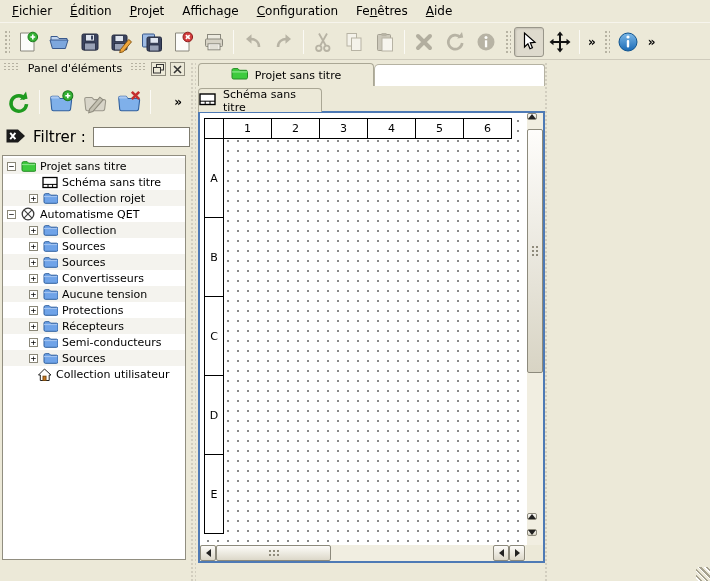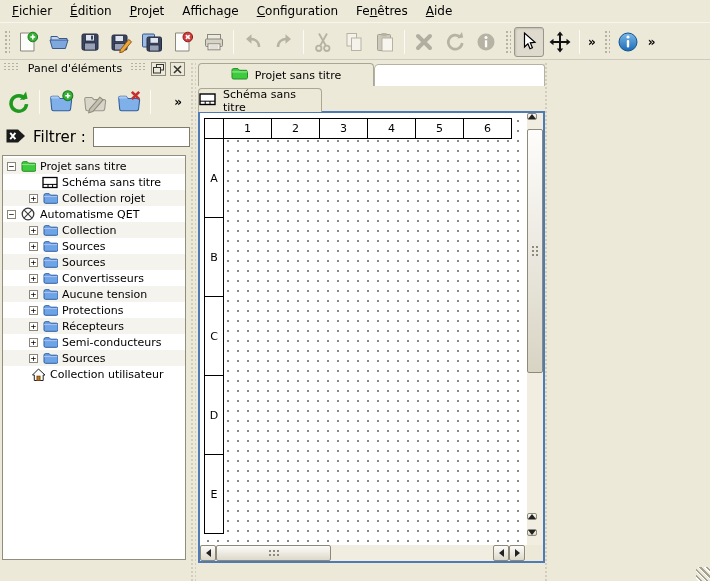--- a/index.html
+++ b/index.html
@@ -474,21 +474,21 @@
         <div class="trow alt" style="padding-left: 26px;">
           <span class="exp plus">+</span>
           <span class="ticon">
             <svg width="15" height="12" viewBox="0 0 15 12">
               <path d="M1 3.1c0-.8.6-1.4 1.3-1.4h3.9l1.5 1.5h5.9c.8 0 1.4.6 1.4 1.4v5.3c0 .8-.6 1.4-1.4 1.4H2.3c-.7 0-1.3-.6-1.3-1.4z" fill="#6fa3e8" stroke="#2f5f9e"></path>
               <path d="M1 4.6h13" stroke="#a8c7f1"></path>
             </svg>
           </span>
           <span class="tlabel">Sources</span>
         </div>
-        <div class="trow" style="padding-left: 14px; text-align: right;">
+        <div class="trow" style="padding-left: 20px; text-align: right;">
           <span class="exp none"></span>
           <span class="ticon">
             <svg width="15" height="13" viewBox="0 0 15 13">
               <path d="M7.5 1L14 7h-1.8v5.5H3.3V7H1.5z" fill="#fff" stroke="#222"></path>
               <rect x="6" y="8.2" width="3" height="4.3" fill="#c87820" stroke="#7a4a10"></rect>
             </svg>
           </span>
           <span class="tlabel">Collection utilisateur</span>
         </div>
       </div>

